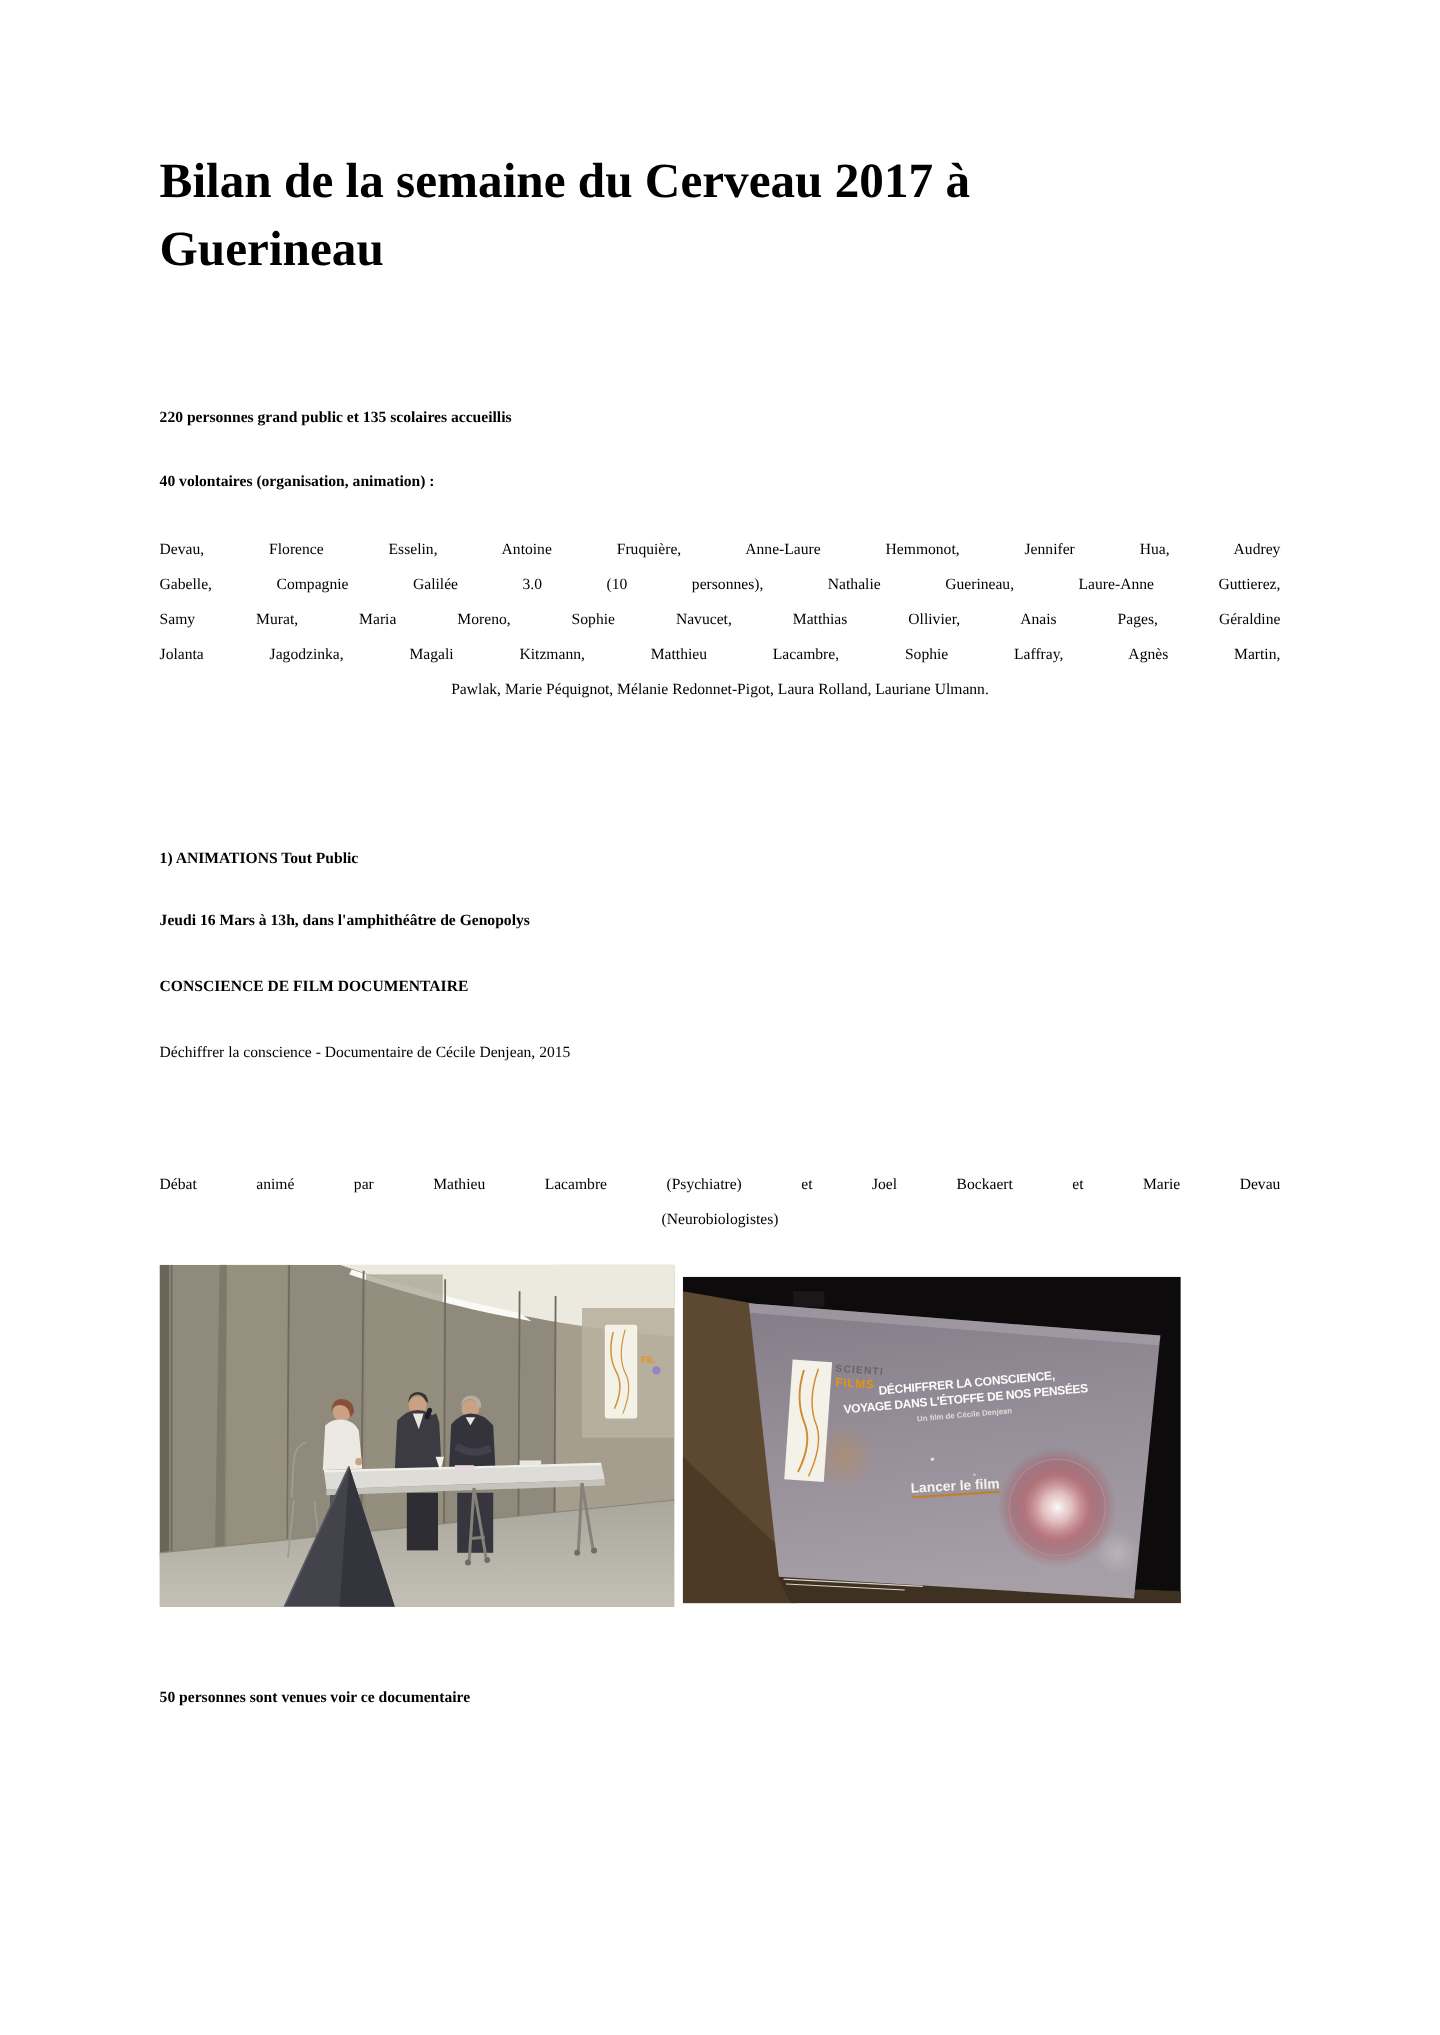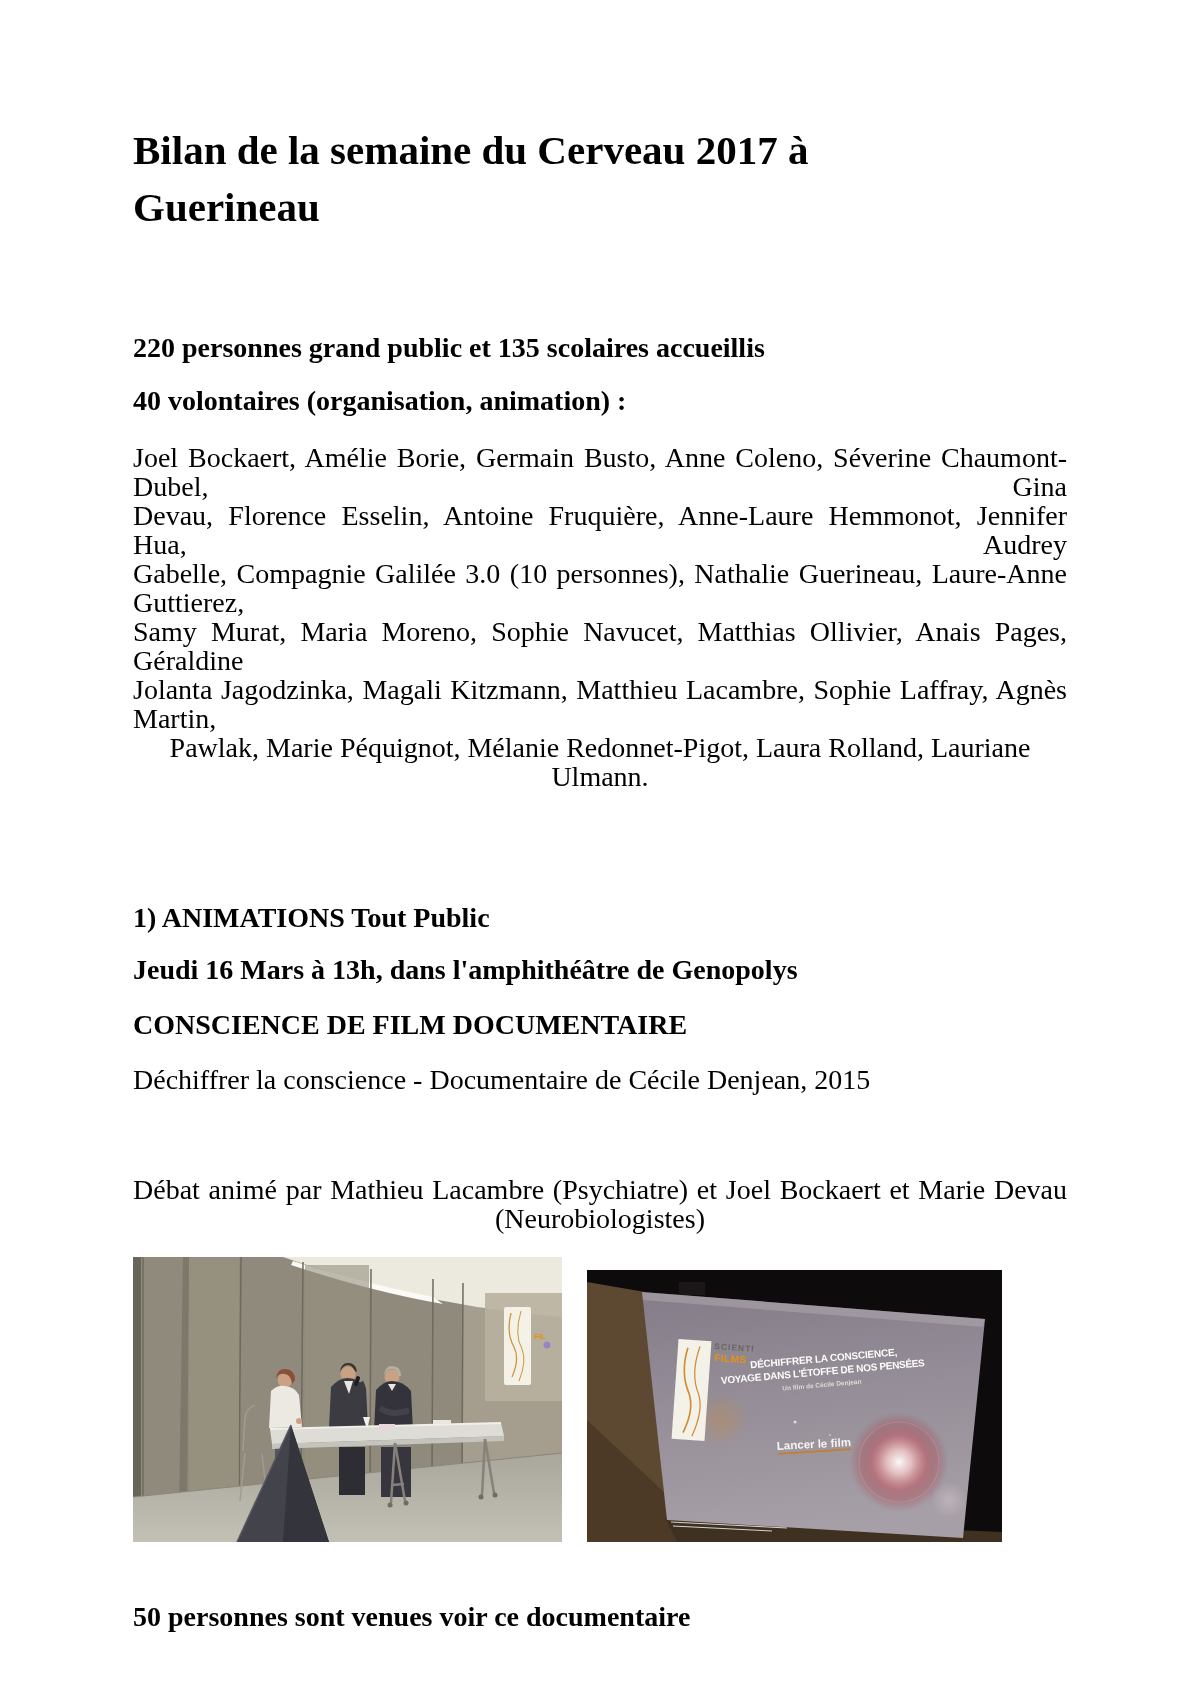--- a/index.html
+++ b/index.html
@@ -6,54 +6,53 @@
   .page{
     width:1200px;height:1696px;margin:0 auto;background:#ffffff;
     box-sizing:border-box;padding:0 133px;overflow:hidden;
     font-family:"Liberation Serif","DejaVu Serif",serif;color:#000;
   }
   h1.doc-title{
     margin:122px 0 0 0;font-size:41px;line-height:57px;font-weight:bold;
     font-family:"Liberation Serif","DejaVu Serif",serif;
   }
   h1.doc-title span{display:block;}
-  .page p{margin:0;font-size:28px;line-height:29px;}
+  .page p{margin:0;font-size:13px;line-height:29px;}
   .bold{font-weight:bold;}
   .m97{margin-top:97px!important;}
   .m24{margin-top:24px!important;}
   .m28{margin-top:28px!important;}
   .m112{margin-top:112px!important;}
   .m23{margin-top:23px!important;font-weight:bold;}
   .m26{margin-top:26px!important;}
   .m81{margin-top:81px!important;}
   .m60{margin-top:60px!important;}
   .jline{display:block;text-align:justify;text-align-last:justify;}
   .jline-last{display:block;text-align:center;}
-  .photos-row{margin-top:24px;display:flex;gap:25px;align-items:flex-end;}
+  .photos-row{margin-top:24px;display:flex;gap:7px;align-items:center;}
   .photo{display:block;}
   .photo-right{margin-top:6px;}
   figure{margin:0;padding:0;}
   .slide-sans{font-family:"Liberation Sans","DejaVu Sans",sans-serif;}
 </style>
 </head>
 <body>
 
 <div class="page">
 
   <h1 class="doc-title">
     <span>Bilan de la semaine du Cerveau 2017 à</span>
     <span>Guerineau</span>
   </h1>
 
   <p class="bold m97">220 personnes grand public et 135 scolaires accueillis</p>
 
   <p class="bold m24">40 volontaires (organisation, animation) :</p>
 
   <p class="m28">
-    <span class="jline">Joel Bockaert, Amélie Borie, Germain Busto, Anne Coleno, Séverine Chaumont-Dubel, Gina</span>
     <span class="jline">Devau, Florence Esselin, Antoine Fruquière, Anne-Laure Hemmonot, Jennifer Hua, Audrey</span>
     <span class="jline">Gabelle, Compagnie Galilée 3.0 (10 personnes), Nathalie Guerineau, Laure-Anne Guttierez,</span>
     <span class="jline">Samy Murat, Maria Moreno, Sophie Navucet, Matthias Ollivier, Anais Pages, Géraldine</span>
     <span class="jline">Jolanta Jagodzinka, Magali Kitzmann, Matthieu Lacambre, Sophie Laffray, Agnès Martin,</span>
     <span class="jline-last">Pawlak, Marie Péquignot, Mélanie Redonnet-Pigot, Laura Rolland, Lauriane Ulmann.</span>
   </p>
 
   <p class="bold m112">1) ANIMATIONS Tout Public</p>
 
   <p class="m23">Jeudi 16 Mars à 13h, dans l'amphithéâtre de Genopolys</p>

